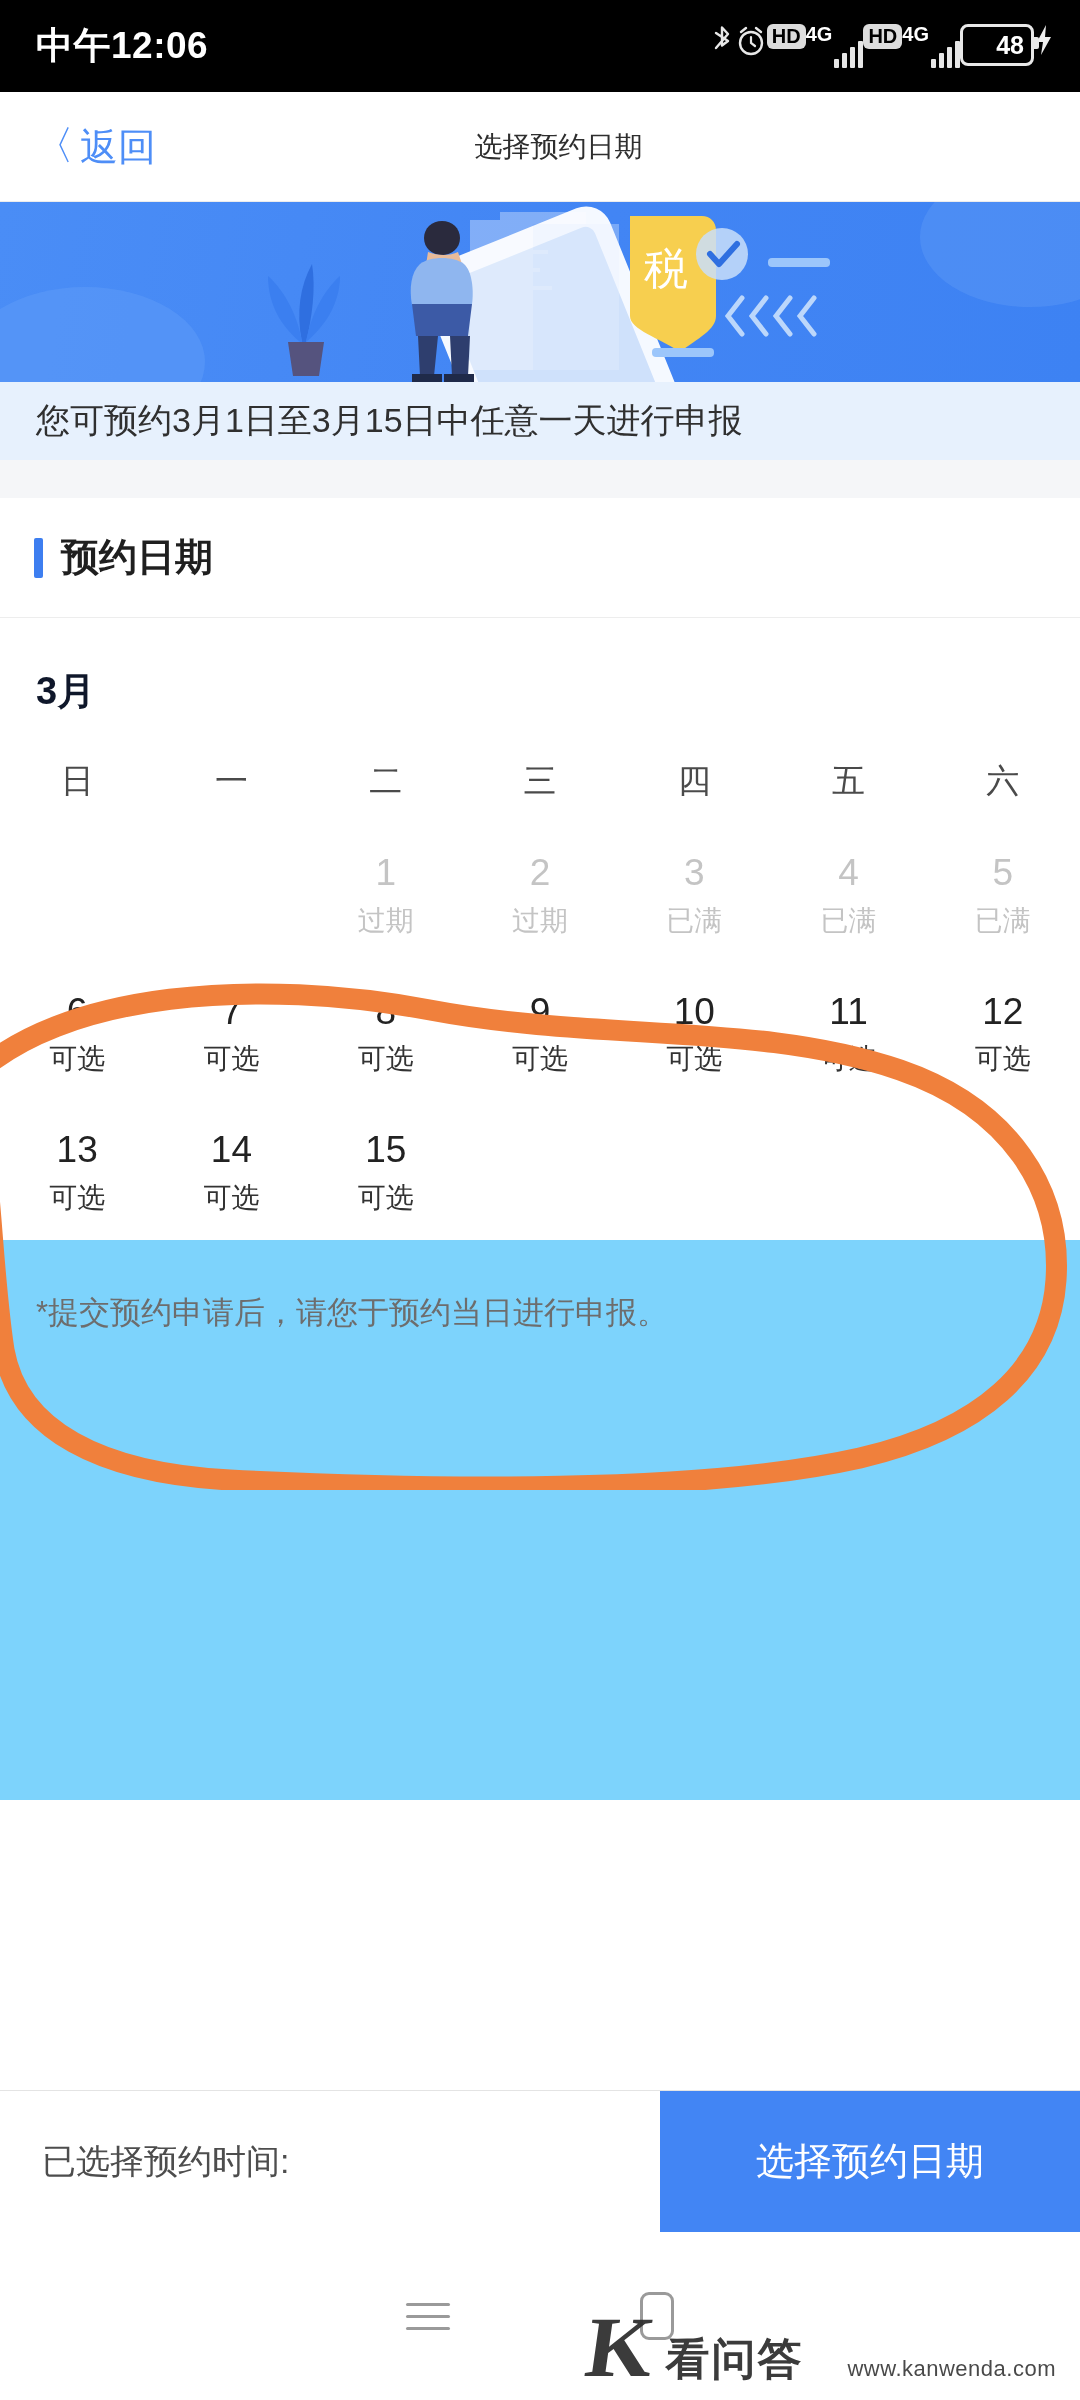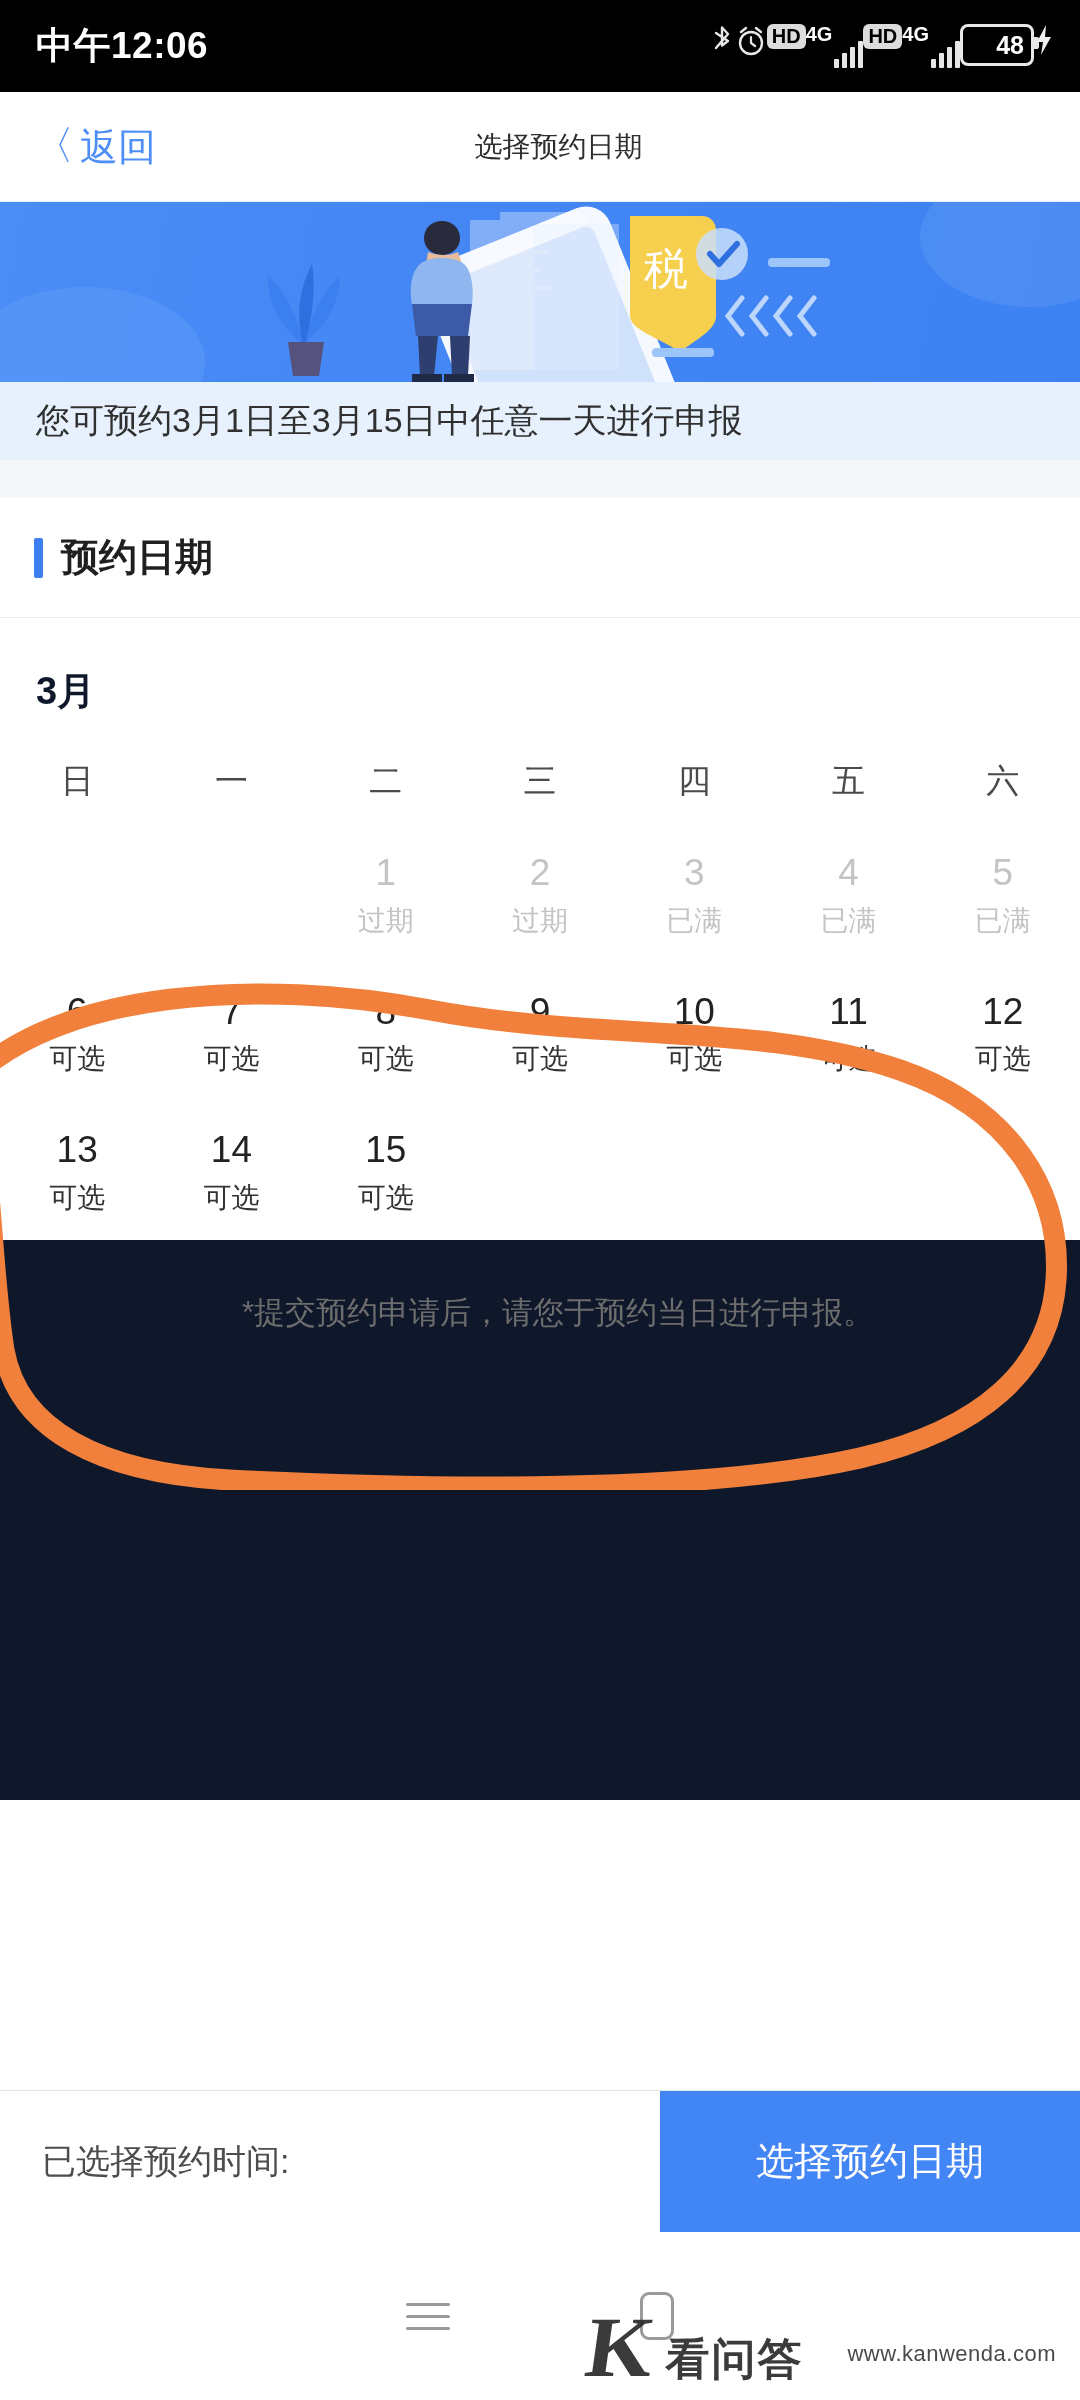--- a/index.html
+++ b/index.html
@@ -95,21 +95,21 @@
   .weekday{ font-size:33px; color:#4a4a4a; }
   .day-row{ margin-top:42px; }
   .day-cell{ padding:6px 0; }
   .day-num{ font-size:37px; color:#222; line-height:1.15; }
   .day-state{ font-size:28px; color:#333; margin-top:10px; line-height:1.15; }
   .day-cell.disabled .day-num,
   .day-cell.disabled .day-state{ color:#c4c4c4; }
   .day-cell.empty{ visibility:hidden; }
 
   
-  .lower{ background:#0f172a;text-align:center; }
+  .lower{ background:#7dd3fc; }
   .footnote{ padding:52px 0 0 36px; font-size:31px; color:#6d6d6d; }
 
   
   .bottom-bar{
     position:absolute; left:0; right:0; bottom:168px; height:142px;
     display:flex; background:#fff; border-top:1px solid #e4e4e4;
   }
   .selected-label{
     flex:1; display:flex; align-items:center; padding-left:42px;
     font-size:34px; color:#4d4d4d;
@@ -131,21 +131,21 @@
 
   
   .watermark{
     position:absolute; right:24px; bottom:18px;
     display:flex; align-items:flex-end; gap:12px; opacity:.92;
   }
   .wm-k{ font-size:86px; font-weight:bold; color:#2b2b2b; line-height:.8;
          font-family:"Liberation Serif", serif; transform:skewX(-8deg); }
   .wm-right{ display:flex; flex-direction:row; align-items:flex-start;gap:44px; }
   .wm-title{ font-size:44px; font-weight:bold; color:#2b2b2b; letter-spacing:2px; line-height:1.05; }
-  .wm-url{ font-size:22px; color:#3a3a3a; letter-spacing:.5px; margin-top:5px; }
+  .wm-url{ font-size:22px; color:#3a3a3a; letter-spacing:.5px; margin-top:20px; }
 
   
   .annotation{
     position:absolute; left:0; top:960px; width:1080px; height:530px;
     pointer-events:none;
   }
 </style>
 </head>
 <body>
 

